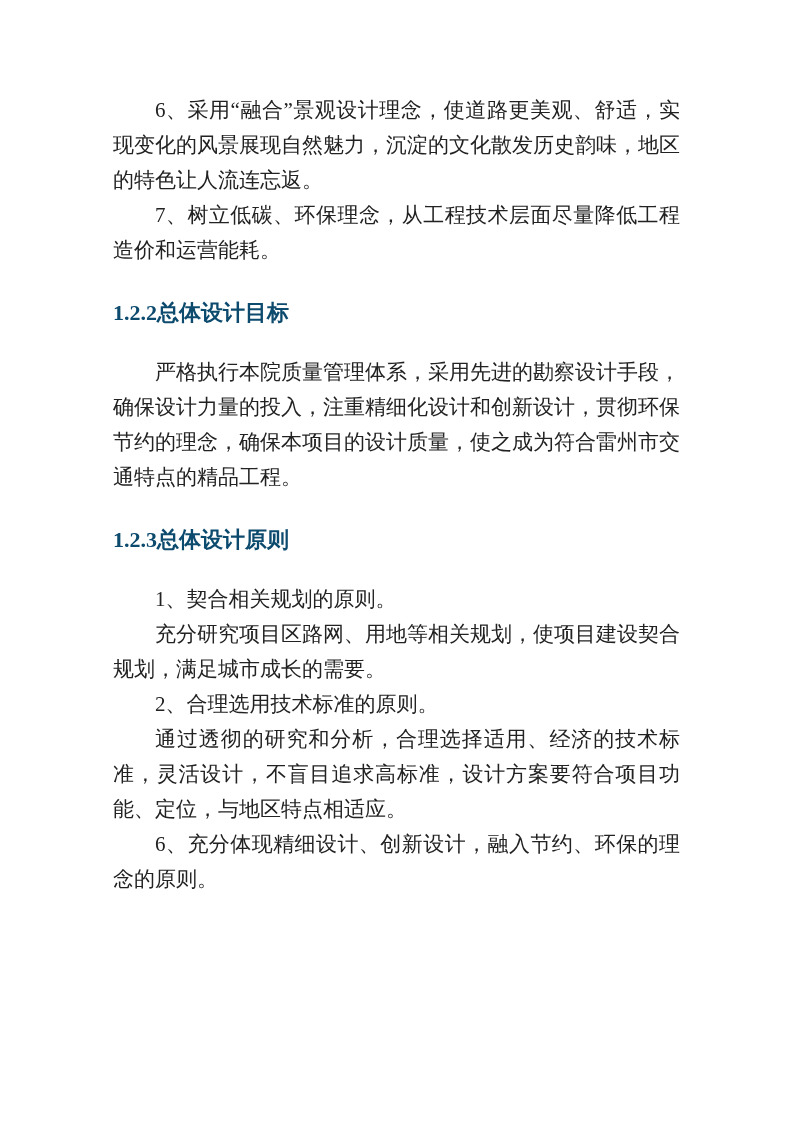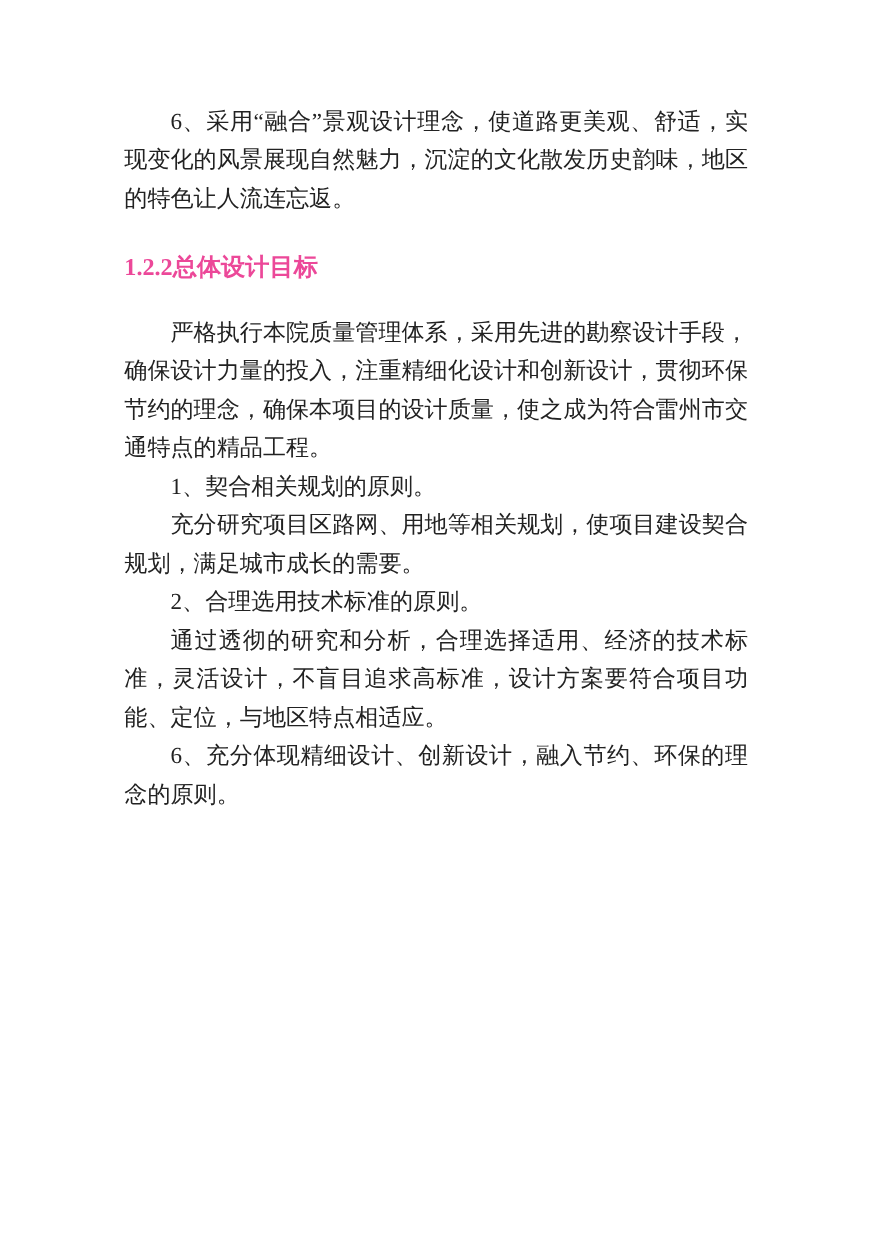--- a/index.html
+++ b/index.html
@@ -30,41 +30,43 @@
     text-justify: inter-ideograph;
     text-indent: 2em;
     word-break: break-all;
   }
   .heading {
     margin: 27px 0 25px 0;
     font-size: 22px;
     line-height: 35px;
     font-weight: bold;
     text-indent: 0;
-    color: #ec4899;
+    color: #0c4a6e;
   }
   .footer {
     position: absolute;
     left: 0;
     top: 1040px;
     width: 100%;
     text-align: center;
     font-size: 14px;
     line-height: 18px;
     color: #333333;
   }
 </style>
 </head>
 <body>
 
 <div class="page">
   <div class="content">
     <p class="para">6、采用“融合”景观设计理念，使道路更美观、舒适，实现变化的风景展现自然魅力，沉淀的文化散发历史韵味，地区的特色让人流连忘返。</p>
+    <p class="para">7、树立低碳、环保理念，从工程技术层面尽量降低工程造价和运营能耗。</p>
     <h3 class="heading">1.2.2总体设计目标</h3>
     <p class="para">严格执行本院质量管理体系，采用先进的勘察设计手段，确保设计力量的投入，注重精细化设计和创新设计，贯彻环保节约的理念，确保本项目的设计质量，使之成为符合雷州市交通特点的精品工程。</p>
+    <h3 class="heading">1.2.3总体设计原则</h3>
     <p class="para">1、契合相关规划的原则。</p>
     <p class="para">充分研究项目区路网、用地等相关规划，使项目建设契合规划，满足城市成长的需要。</p>
     <p class="para">2、合理选用技术标准的原则。</p>
     <p class="para">通过透彻的研究和分析，合理选择适用、经济的技术标准，灵活设计，不盲目追求高标准，设计方案要符合项目功能、定位，与地区特点相适应。</p>
     <p class="para">6、充分体现精细设计、创新设计，融入节约、环保的理念的原则。</p>
   </div>
   <div class="footer">9</div>
 </div>
 
 </body></html>

